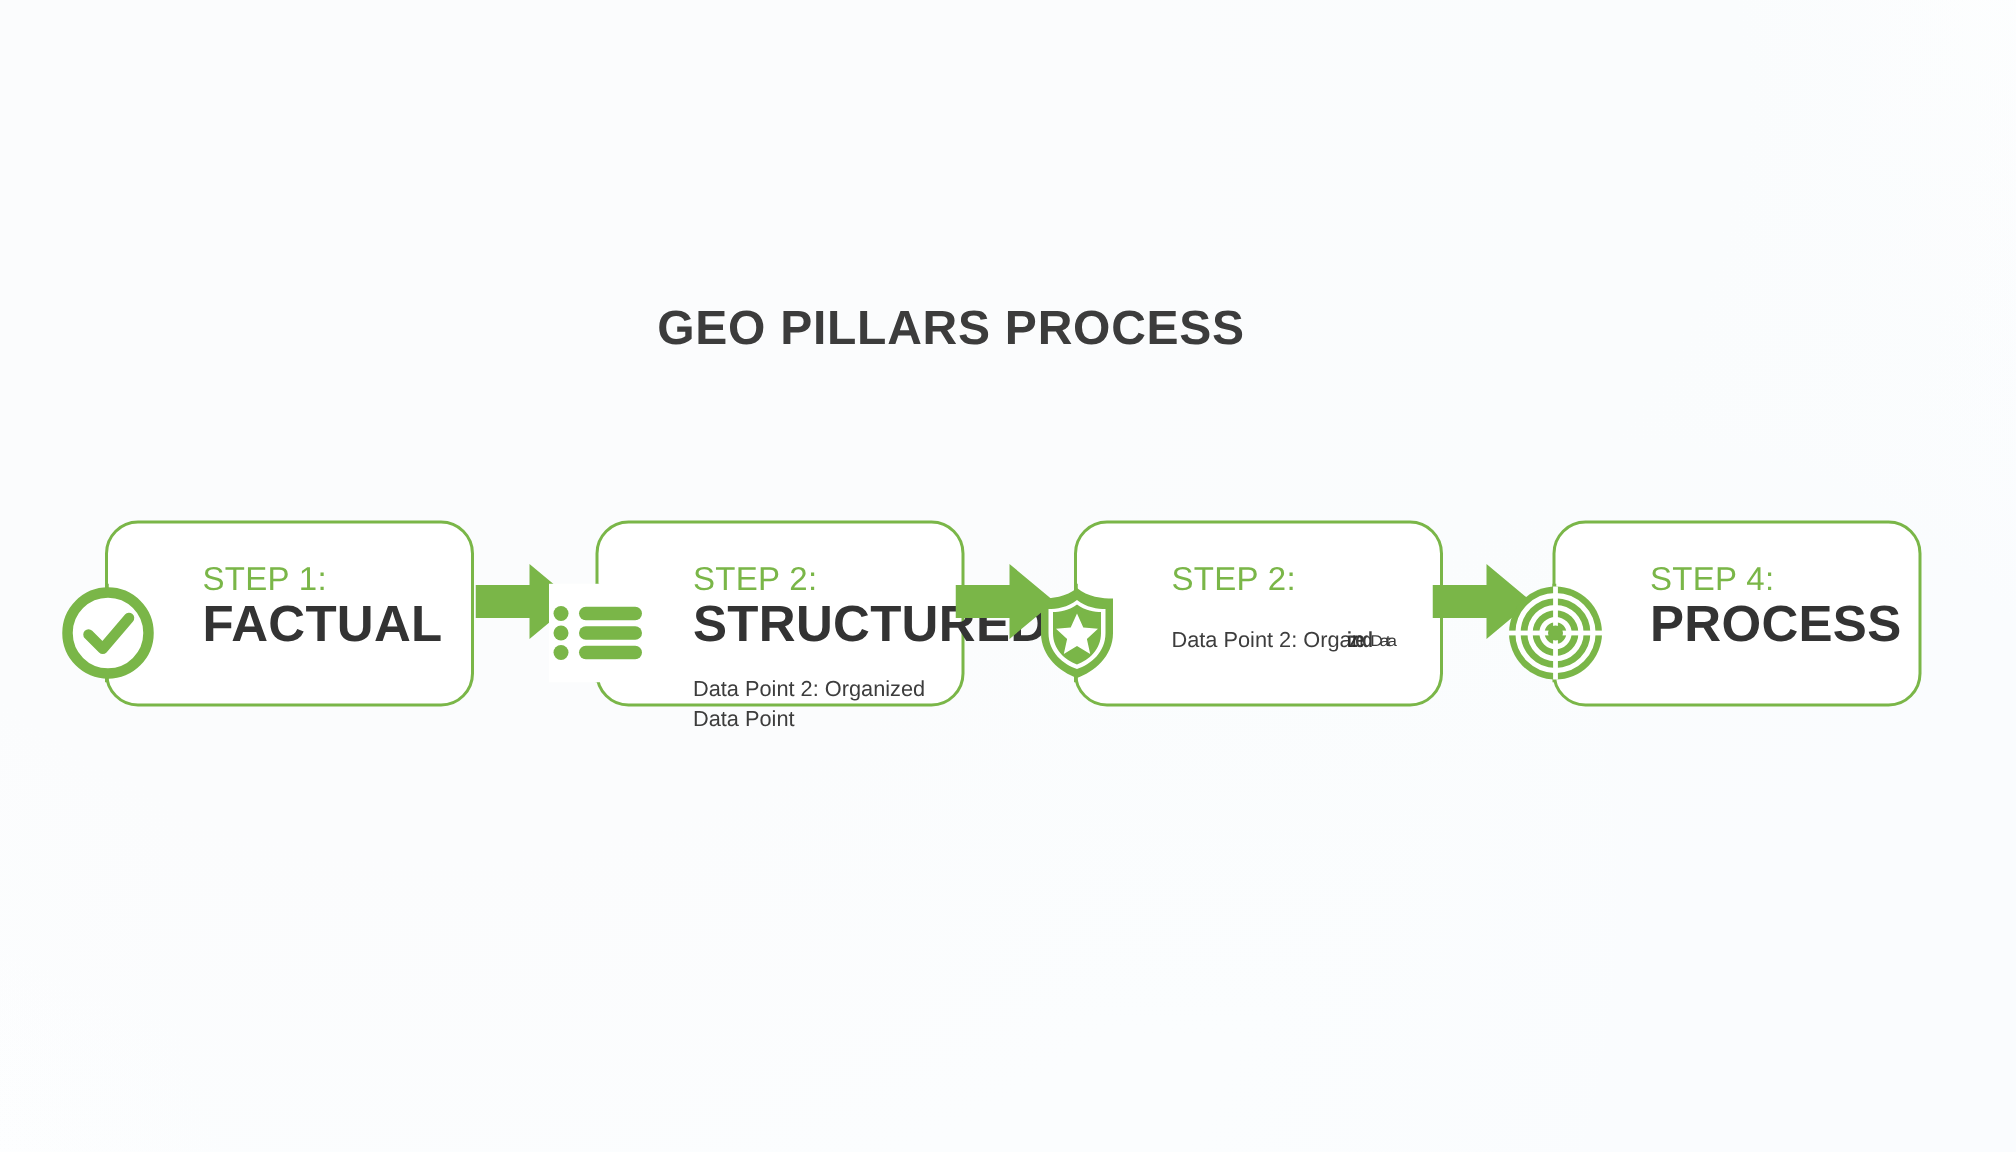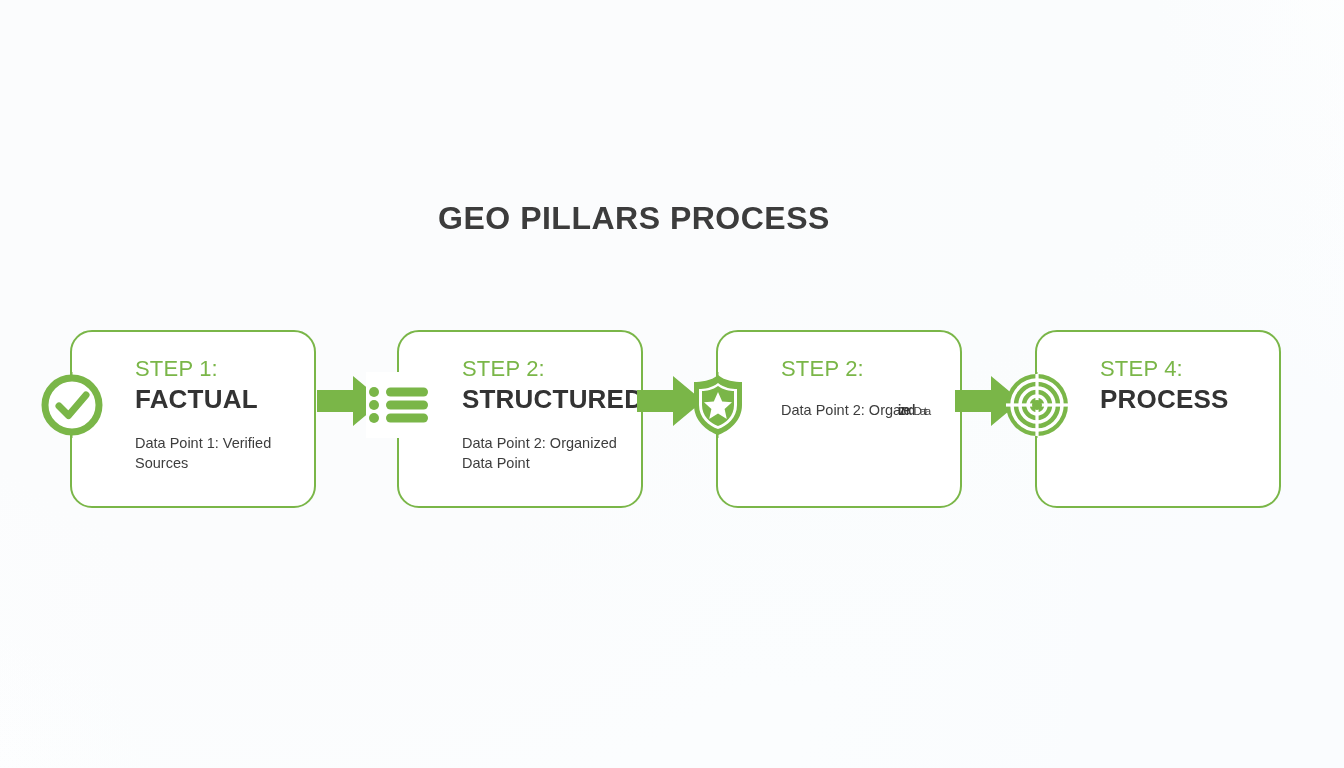--- a/index.html
+++ b/index.html
@@ -46,23 +46,23 @@
   .flow {
     position: absolute;
     top: 330px;
     left: 0;
     width: 1344px;
     height: 180px;
   }
 
   .card {
     position: absolute;
-    top: 0;
+    top: 17px;
     width: 246px;
-    height: 178px;
+    height: 124px;
     border: 2px solid #7ab648;
     border-radius: 22px;
     background: #ffffff;
     box-sizing: border-box;
   }
   .card-1 { left: 70px; }
   .card-2 { left: 397px; }
   .card-3 { left: 716px; }
   .card-4 { left: 1035px; }
 
@@ -75,21 +75,21 @@
 
   .step-label {
     font-size: 22px;
     color: #7ab648;
     line-height: 26px;
     letter-spacing: 0.2px;
     white-space: nowrap;
   }
 
   .step-title {
-    font-size: 26px;
+    font-size: 34px;
     font-weight: bold;
     color: #333333;
     line-height: 32px;
     letter-spacing: 0.2px;
     white-space: nowrap;
     margin-top: 1px;
   }
 
   .step-desc {
     margin-top: 18px;
@@ -158,21 +158,20 @@
     <div class="icon-badge">
       <svg width="66" height="66" viewBox="0 0 66 66">
         <rect x="31" y="0" width="2.5" height="66" fill="#7ab648"></rect>
         <circle cx="33" cy="33" r="27" fill="#ffffff" stroke="#7ab648" stroke-width="7"></circle>
         <path d="M20 34 L29.5 43.5 L47 23" fill="none" stroke="#7ab648" stroke-width="7" stroke-linecap="round" stroke-linejoin="round"></path>
       </svg>
     </div>
     <div class="card-body">
       <div class="step-label">STEP 1:</div>
       <div class="step-title">FACTUAL</div>
-      <div class="step-desc">Data Point 1: Verified Sources</div>
     </div>
   </div>
 
   <div class="arrow arrow-1">
     <svg width="66" height="52" viewBox="0 0 66 52">
       <path d="M0 15 L36 15 L36 1 L66 26 L36 51 L36 37 L0 37 Z" fill="#7ab648"></path>
     </svg>
   </div>
 
   <div class="card card-2">

